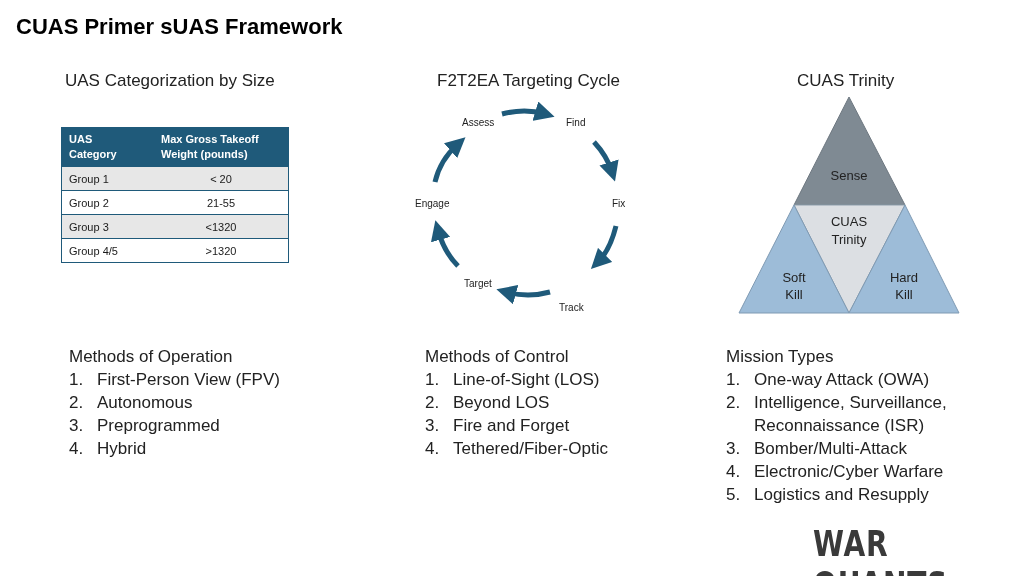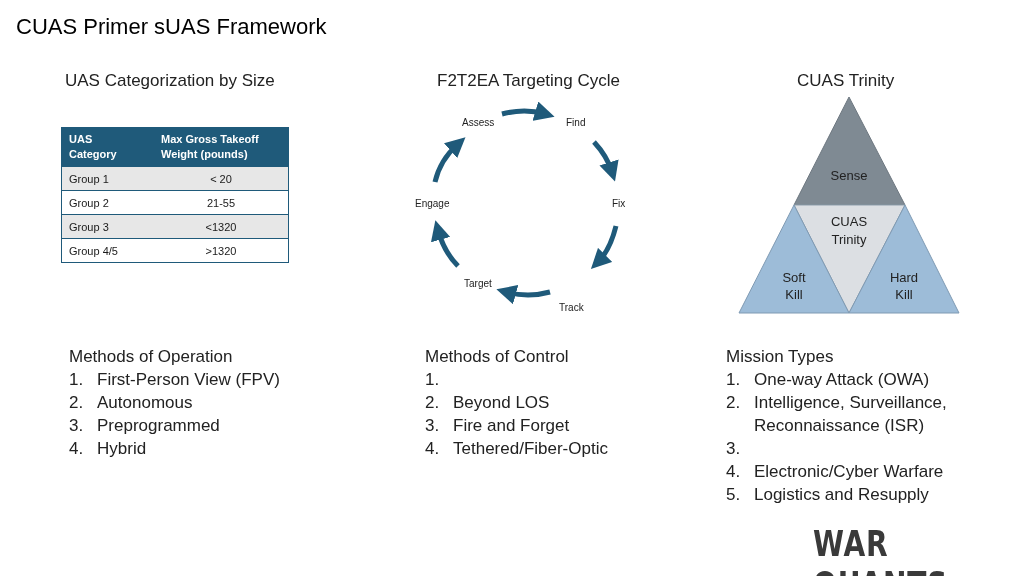--- a/index.html
+++ b/index.html
@@ -1,18 +1,18 @@
 <!DOCTYPE html>
 <html><head>
 <meta charset="utf-8">
 <style>
   html, body { margin:0; padding:0; }
   body { width:1024px; height:576px; background:#ffffff; position:relative; overflow:hidden;
          font-family:"Liberation Sans", sans-serif; color:#1a1a1a; }
-  .title { position:absolute; left:16px; top:14px; font-size:22px; font-weight:normal; color:#000; }
+  .title { position:absolute; left:16px; top:14px; font-size:22px; font-weight:bold; color:#000; }
   .section-title { position:absolute; font-size:17px; color:#222; }
   table.uas { position:absolute; left:61px; top:127px; width:228px; border-collapse:collapse;
               font-size:11px; border:1.5px solid #1f5a7a; }
   table.uas th { background:#1f5a7a; color:#fff; text-align:left; font-weight:bold; padding:4px 7px; line-height:15px; vertical-align:top; }
   table.uas td { padding:4px 7px; border-top:1px solid #1f5a7a; height:15px; }
   table.uas tr.odd td { background:#e7e7e7; }
   table.uas tr.even td { background:#ffffff; }
   table.uas td.val { text-align:center; }
   .cycle { position:absolute; left:400px; top:100px; width:240px; height:210px; }
   .cyc-label { position:absolute; font-size:10px; color:#222; }
@@ -120,20 +120,21 @@
         <span>Hybrid</span>
       </li>
   </ol>
 </div>
 
 <div class="list" style="left:425px;top:345px;">
   <div class="hdr">Methods of Control</div>
   <ol>
     <li>
         <span class="num">1.</span>
+        <span>Line-of-Sight (LOS)</span>
       </li>
     <li>
         <span class="num">2.</span>
         <span>Beyond LOS</span>
       </li>
     <li>
         <span class="num">3.</span>
         <span>Fire and Forget</span>
       </li>
     <li>
@@ -149,20 +150,21 @@
     <li>
         <span class="num">1.</span>
         <span>One-way Attack (OWA)</span>
       </li>
     <li>
         <span class="num">2.</span>
         <span>Intelligence, Surveillance, Reconnaissance (ISR)</span>
       </li>
     <li>
         <span class="num">3.</span>
+        <span>Bomber/Multi-Attack</span>
       </li>
     <li>
         <span class="num">4.</span>
         <span>Electronic/Cyber Warfare</span>
       </li>
     <li>
         <span class="num">5.</span>
         <span>Logistics and Resupply</span>
       </li>
   </ol>

